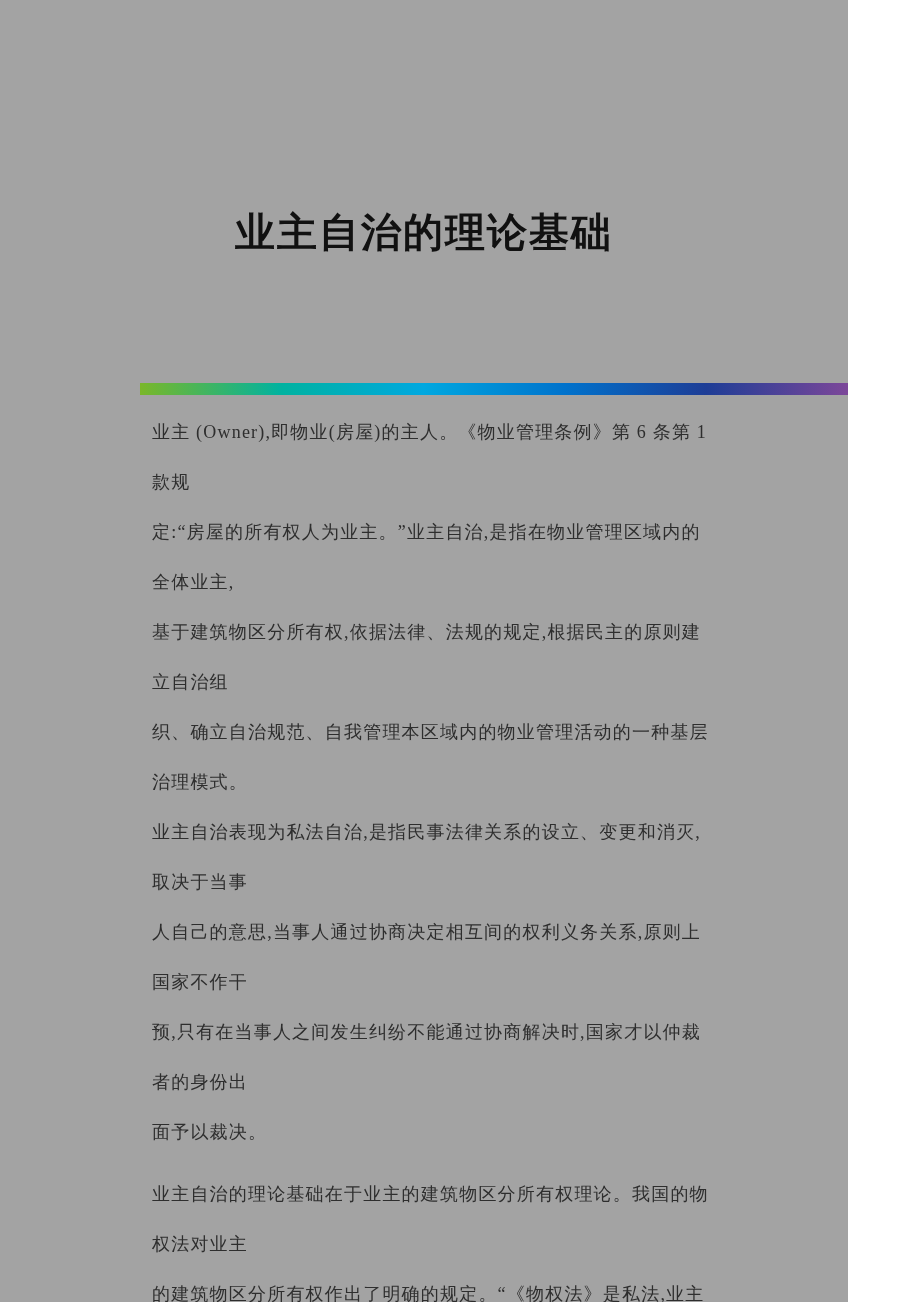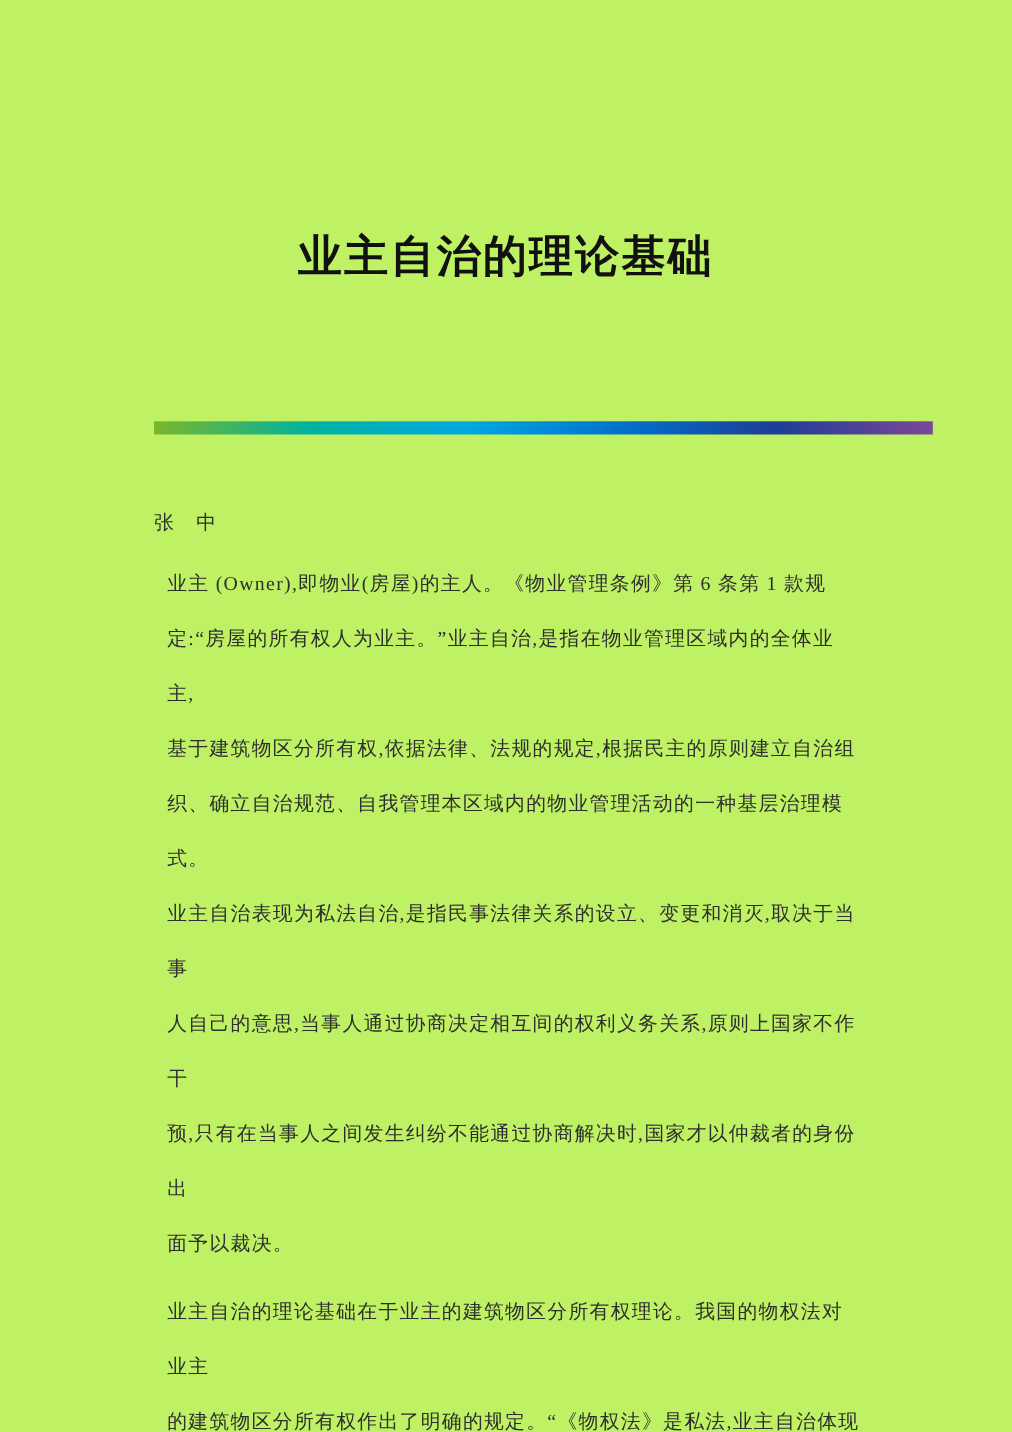--- a/index.html
+++ b/index.html
@@ -8,23 +8,23 @@
     background: #ffffff;
   }
   body {
     width: 920px;
     height: 1302px;
     position: relative;
     overflow: hidden;
     font-family: "Liberation Serif", "DejaVu Serif", serif;
   }
   .page {
-    width: 920px;
+    width: 848px;
     height: 1302px;
-    background: #bef264;
+    background: #a3a3a3;
   }
   .doc-title {
     margin: 0;
     padding-top: 205px;
     text-align: center;
     font-size: 40px;
     font-weight: 700;
     letter-spacing: 2px;
     color: #111111;
     font-family: "Liberation Serif", "DejaVu Serif", serif;
@@ -60,21 +60,20 @@
 </style>
 </head>
 <body>
 
 <div class="page">
 
   <h1 class="doc-title">业主自治的理论基础</h1>
 
   <div class="gradient-divider" style="background: linear-gradient(to right, rgb(122, 183, 41), rgb(0, 178, 160), rgb(0, 168, 224), rgb(0, 114, 204), rgb(30, 61, 150), rgb(124, 71, 153));"></div>
 
-  <div class="author-line">张　中</div>
 
   <div class="content">
     <p class="paragraph">业主 (Owner),即物业(房屋)的主人。《物业管理条例》第 6 条第 1 款规
 定:“房屋的所有权人为业主。”业主自治,是指在物业管理区域内的全体业主,
 基于建筑物区分所有权,依据法律、法规的规定,根据民主的原则建立自治组
 织、确立自治规范、自我管理本区域内的物业管理活动的一种基层治理模式。
 业主自治表现为私法自治,是指民事法律关系的设立、变更和消灭,取决于当事
 人自己的意思,当事人通过协商决定相互间的权利义务关系,原则上国家不作干
 预,只有在当事人之间发生纠纷不能通过协商解决时,国家才以仲裁者的身份出
 面予以裁决。</p>

